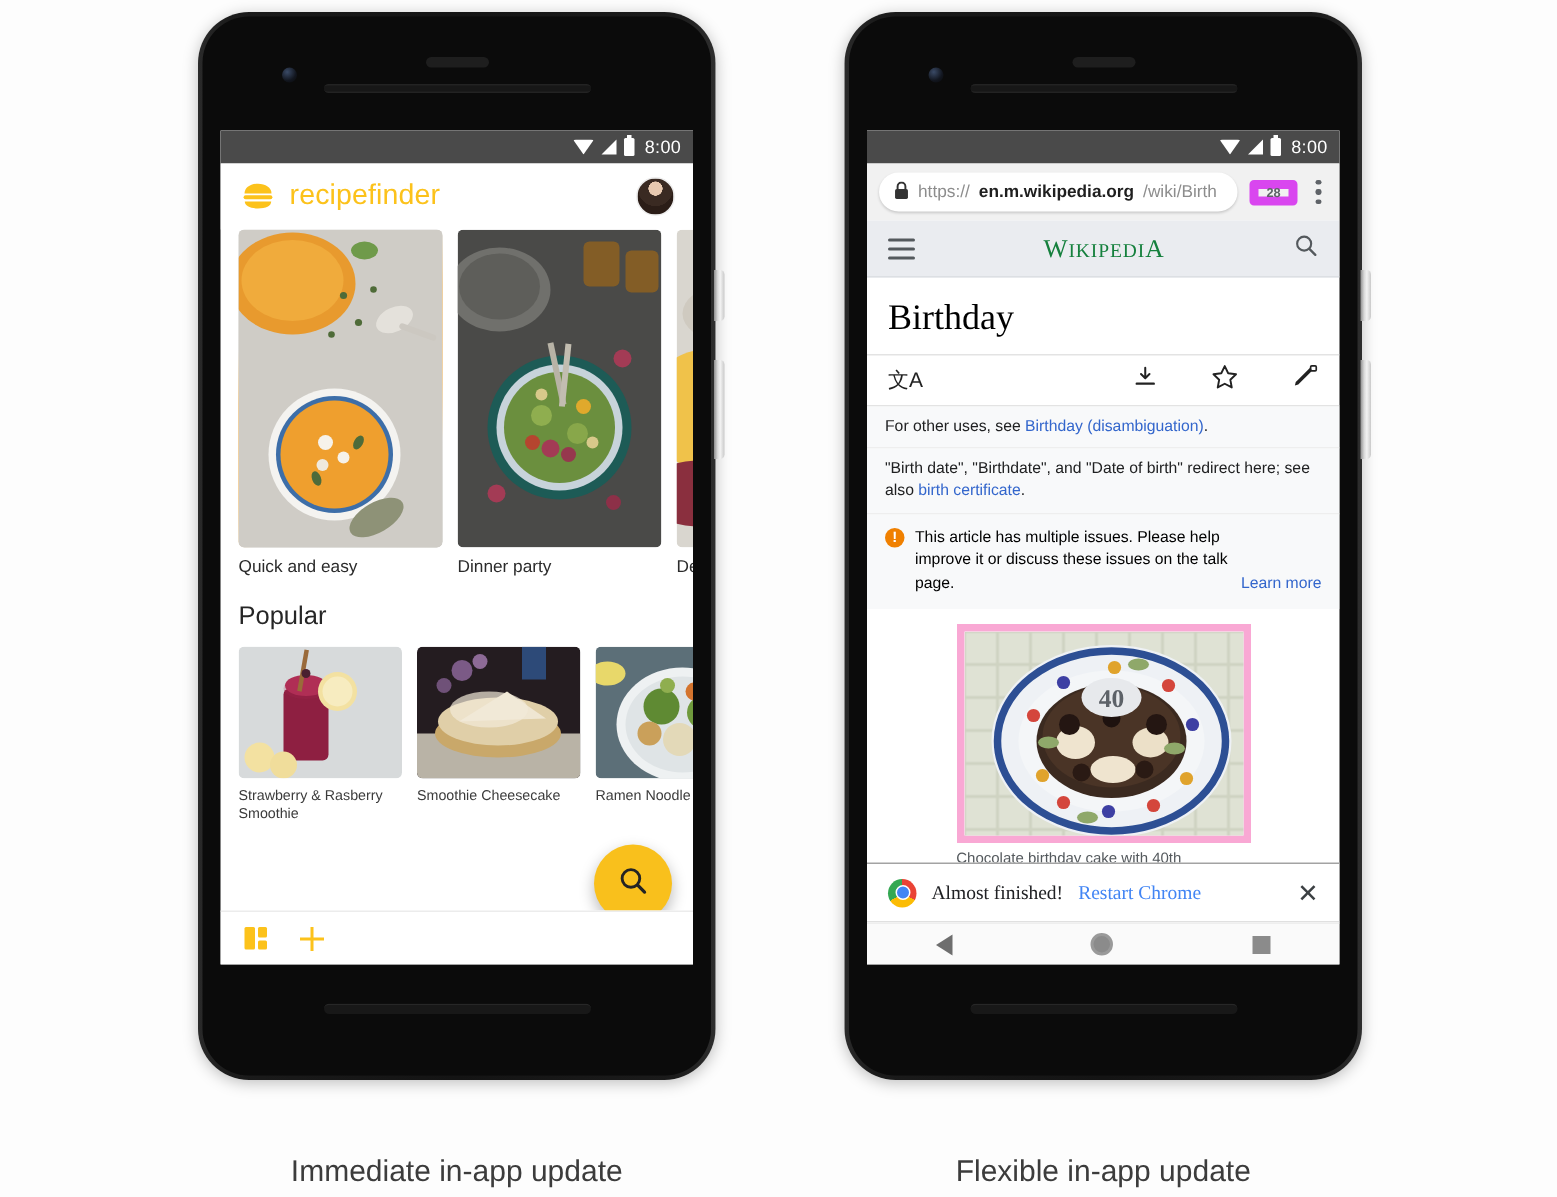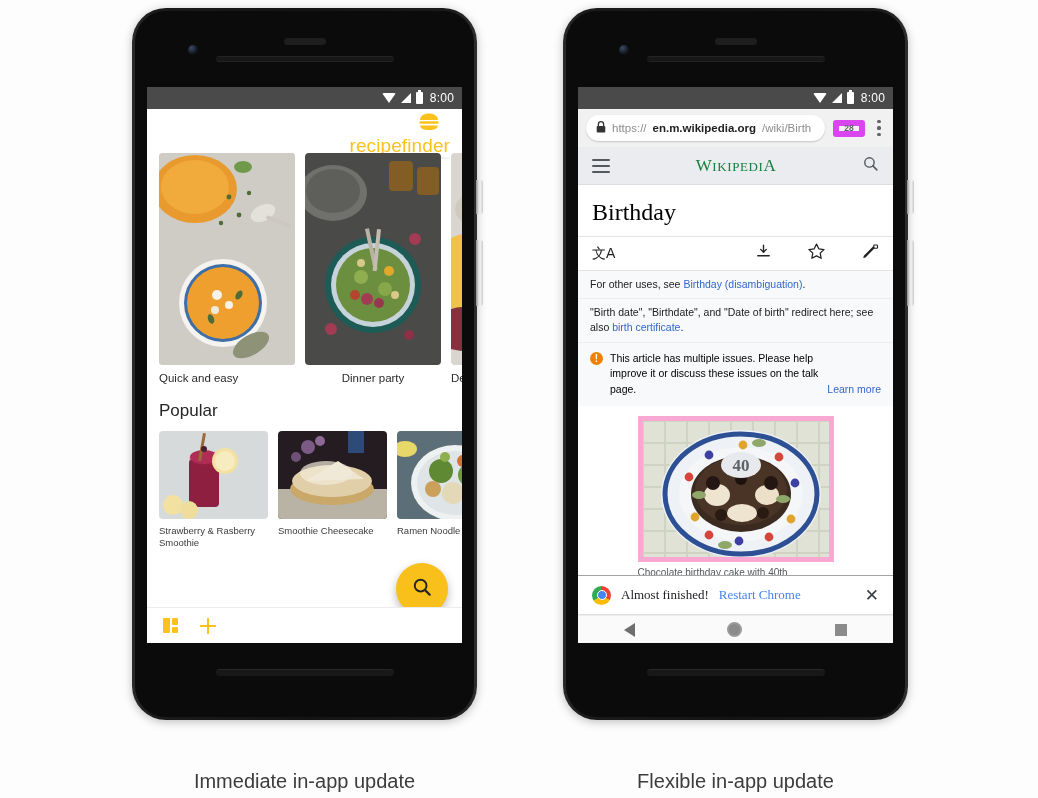--- a/index.html
+++ b/index.html
@@ -58,21 +58,21 @@
   }
   .statusbar .clock { font-size: 12px; letter-spacing:.2px; margin-left:2px; }
   .ic-wifi { width:0;height:0;border-left:7px solid transparent;border-right:7px solid transparent;
              border-top:10px solid #fff; border-radius:2px; }
   .ic-signal { width:0;height:0;border-left:10px solid transparent;border-bottom:10px solid #fff; }
   .ic-batt { width:7px;height:12px;background:#fff;border-radius:1px;position:relative; }
   .ic-batt::before{content:"";position:absolute;top:-2px;left:2px;width:3px;height:2px;background:#fff;}
 
   
   .rf-appbar {
-    height: 44px; display:flex; align-items:flex-end; padding: 0 12px; background:#fff;flex-direction:column;
+    height: 44px; display:flex; align-items:center; padding: 0 12px; background:#fff;
   }
   .rf-logo { width:26px;height:26px;margin-right:8px;position:relative;flex:none; }
   .rf-title { color:#fcc21b; font-size:19px; font-weight:400; letter-spacing:.1px; }
   .rf-avatar {
     margin-left:auto; width:26px;height:26px;border-radius:50%;
     background: radial-gradient(circle at 50% 28%, #e8c9b0 0 22%, #3a2a22 23% 55%, #2b1d17 56% 100%);
     border:1px solid #eee; overflow:hidden;
   }
   .rf-row {
     display:flex; gap:10px; padding: 0 12px; overflow:hidden;
@@ -213,21 +213,21 @@
               <ellipse cx="84" cy="14" rx="9" ry="6" fill="#6f9a4a"></ellipse>
               <circle cx="70" cy="44" r="2.4" fill="#4f6b38"></circle>
                 <circle cx="80" cy="62" r="2.4" fill="#4f6b38"></circle>
               <circle cx="62" cy="70" r="2.2" fill="#4f6b38"></circle>
                 <circle cx="90" cy="40" r="2.2" fill="#4f6b38"></circle>
             </svg>
           </div>
           <div class="cap">Quick and easy</div>
         </div>
 
-        <div style="flex:none;text-align:center;">
+        <div style="flex:none;">
           <div class="card-img" style="width:136px;height:212px;">
             <svg width="136" height="212" viewBox="0 0 136 212">
               <rect width="136" height="212" fill="#4a4a48"></rect>
               <ellipse cx="28" cy="40" rx="34" ry="28" fill="#70706c"></ellipse>
               <ellipse cx="28" cy="38" rx="27" ry="22" fill="#5e5e5a"></ellipse>
               <rect x="84" y="8" width="24" height="30" rx="4" fill="#8a5f22" opacity=".9"></rect>
               <rect x="112" y="14" width="22" height="28" rx="4" fill="#8a5f22" opacity=".9"></rect>
               <ellipse cx="68" cy="132" rx="48" ry="48" fill="#1d5b56"></ellipse>
               <ellipse cx="68" cy="132" rx="42" ry="42" fill="#c7d3da"></ellipse>
               <ellipse cx="68" cy="132" rx="37" ry="37" fill="#6b8f3e"></ellipse>

